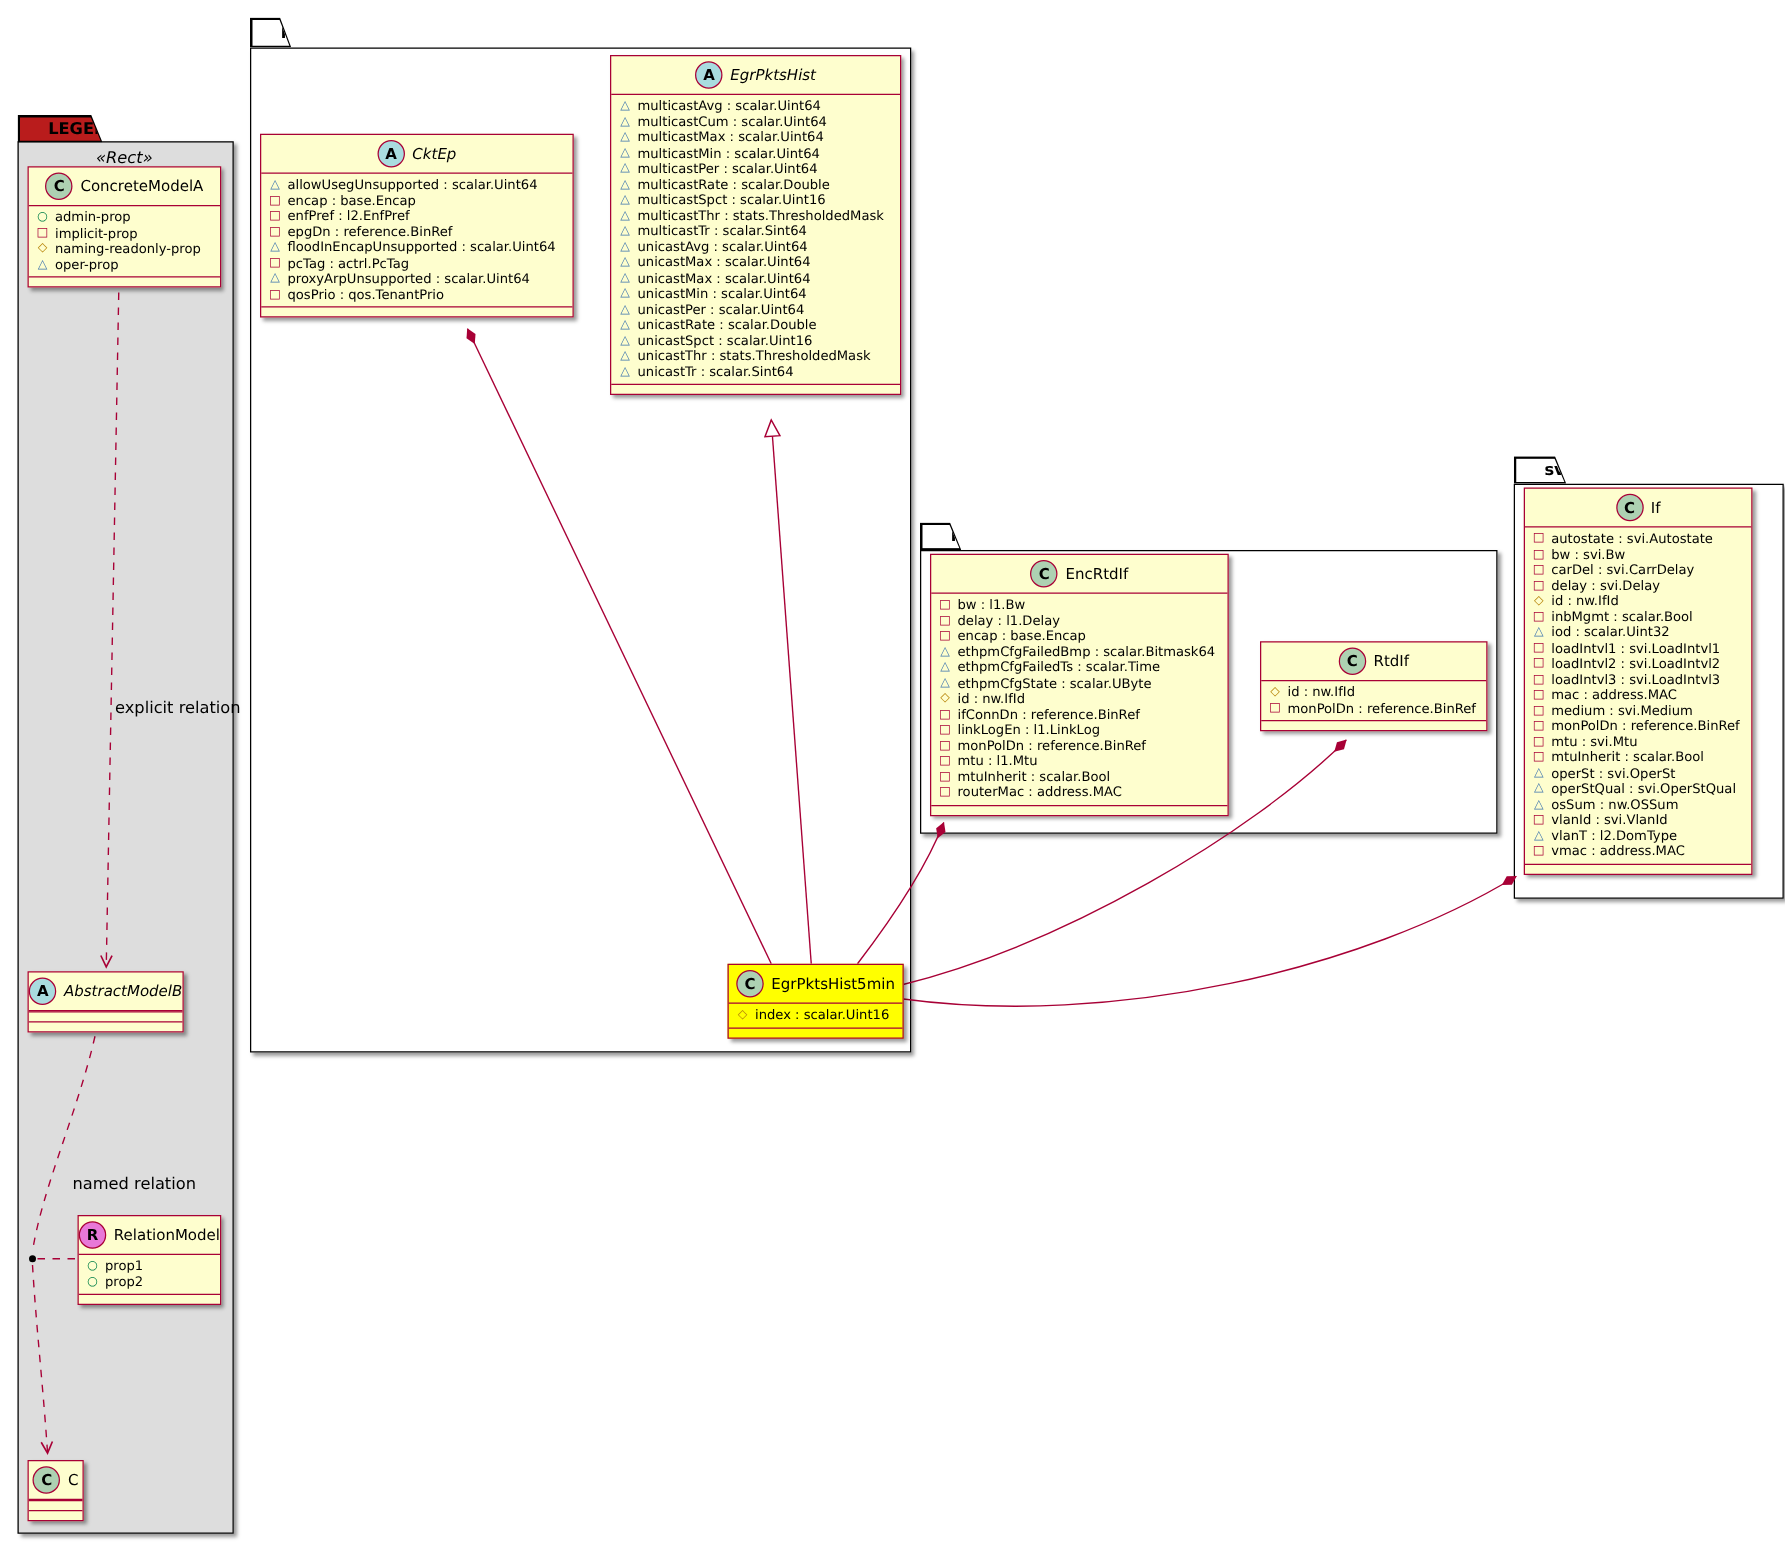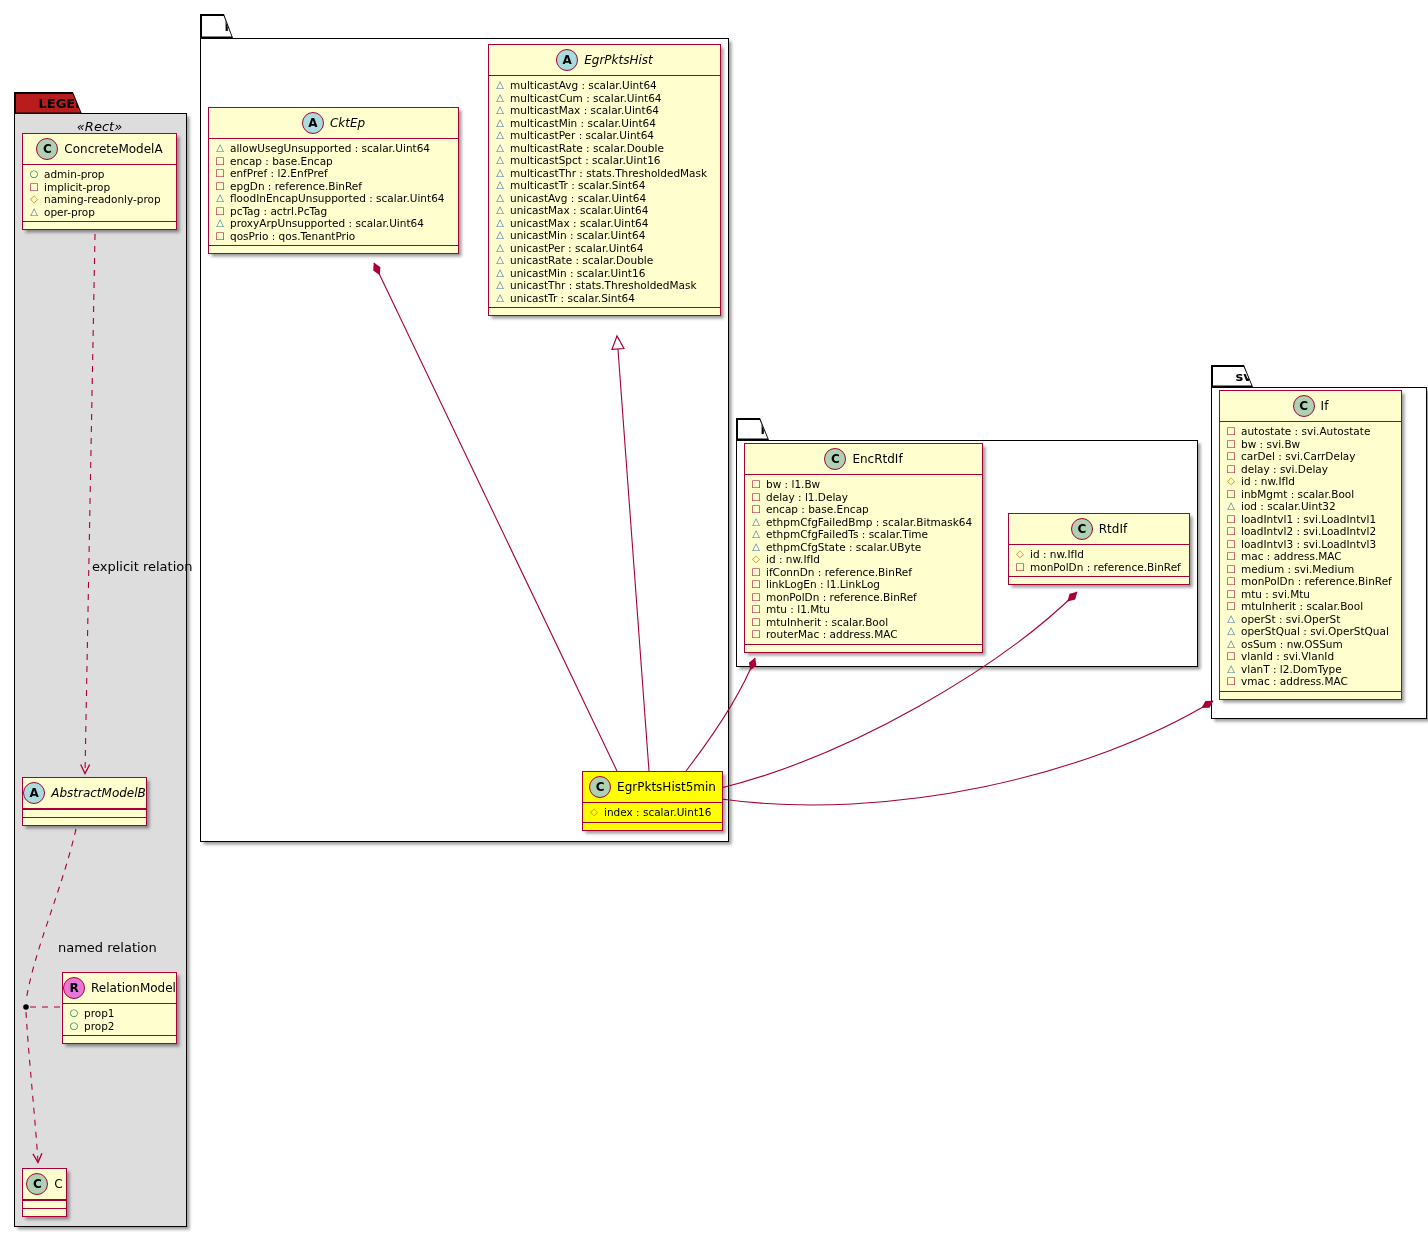--- a/index.html
+++ b/index.html
@@ -300,21 +300,21 @@
         <div class="attr-row">
           <span class="ic ic-triangle">△</span>
           <span class="attr-text">unicastPer : scalar.Uint64</span>
         </div>
         <div class="attr-row">
           <span class="ic ic-triangle">△</span>
           <span class="attr-text">unicastRate : scalar.Double</span>
         </div>
         <div class="attr-row">
           <span class="ic ic-triangle">△</span>
-          <span class="attr-text">unicastMin : scalar.Uint16</span>
+          <span class="attr-text">unicastSpct : scalar.Uint16</span>
         </div>
         <div class="attr-row">
           <span class="ic ic-triangle">△</span>
           <span class="attr-text">unicastThr : stats.ThresholdedMask</span>
         </div>
         <div class="attr-row">
           <span class="ic ic-triangle">△</span>
           <span class="attr-text">unicastTr : scalar.Sint64</span>
         </div>
       </div>

